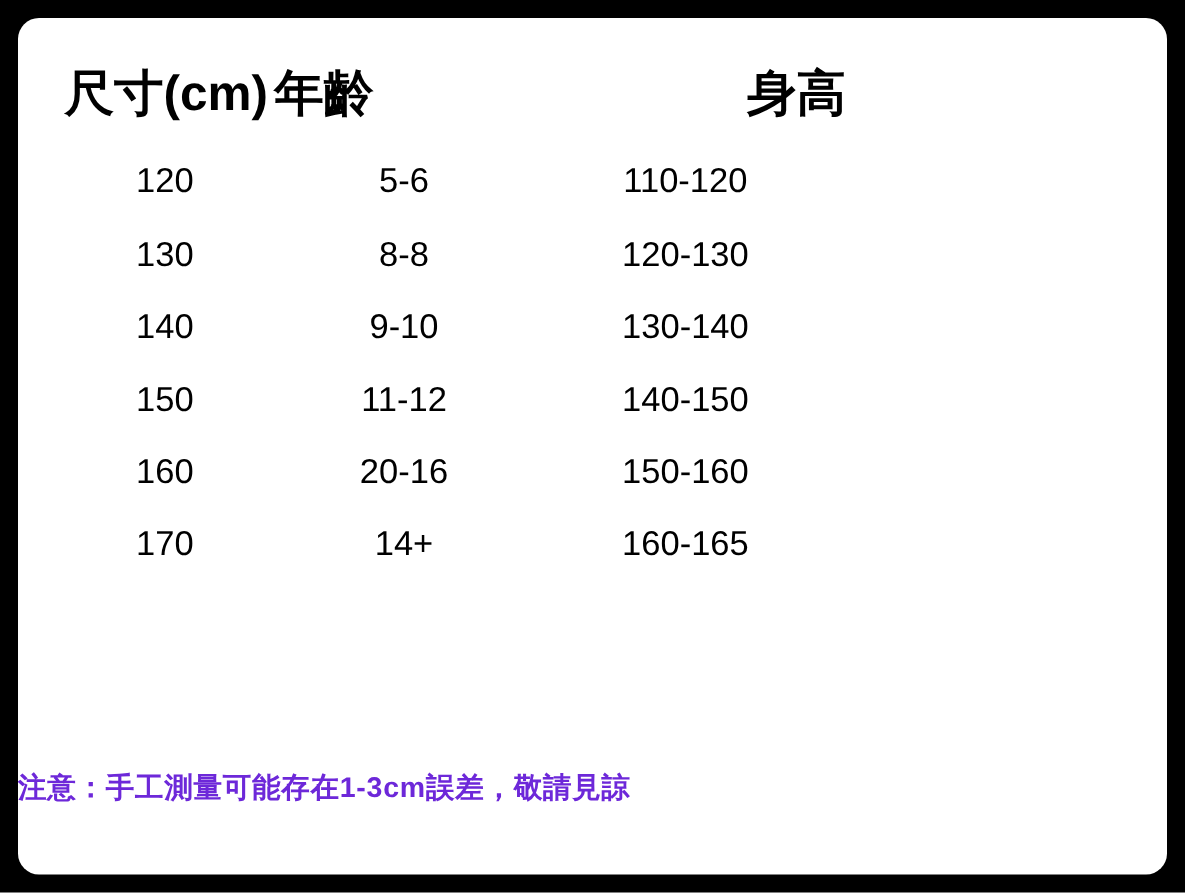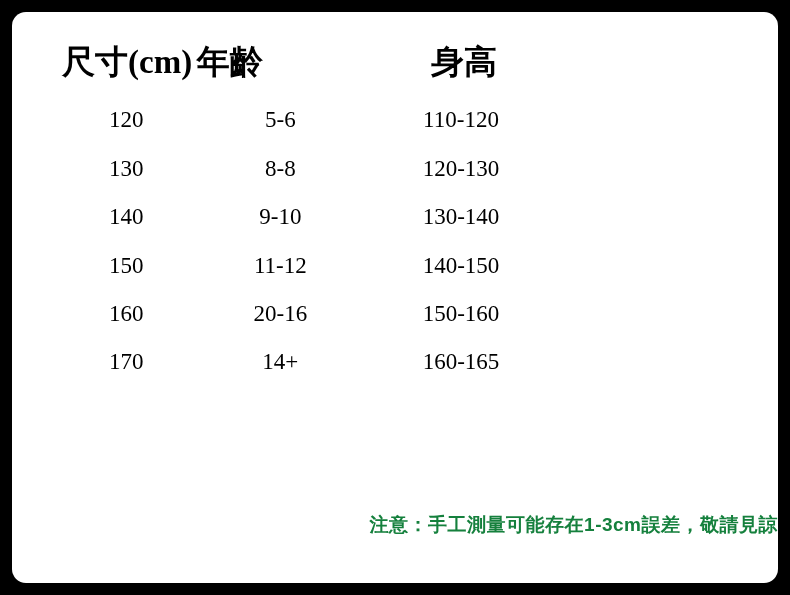--- a/index.html
+++ b/index.html
@@ -24,22 +24,21 @@
     box-sizing: border-box;
     overflow: hidden;
   }
   .size-table {
     position: absolute;
     left: 0;
     top: 0;
     width: 626px;
     height: 520px;
     box-sizing: border-box;
-    padding: 32px 34px 0 34px;
-    font-family: Liberation Serif, serif;
+    padding: 32px 34px 0 15px;
   }
   table.chart {
     width: 100%;
     border-collapse: collapse;
     table-layout: fixed;
   }
   table.chart col.c0 { width: 27%; }
   table.chart col.c1 { width: 30%; }
   table.chart col.c2 { width: 43%; }
 
@@ -47,42 +46,42 @@
     font-size: 33px;
     font-weight: bold;
     color: #000000;
     padding: 0 0 16px 0;
     text-align: center;
     letter-spacing: 0px;
     line-height: 1.1;
   }
   table.chart th.h0 { text-align: left; padding-left: 16px; }
   table.chart th.h1 { text-align: left; padding-left: 0px; }
-  table.chart th.h2 { text-align: center; padding-right: 40px; }
+  table.chart th.h2 { text-align: right; padding-right: 40px; }
 
   table.chart td {
     font-size: 23px;
     color: #000000;
     padding: 11px 0;
     text-align: center;
     font-weight: normal;
     line-height: 1.15;
   }
   table.chart td.c0 { padding-left: 10px; }
   table.chart td.c2 { padding-right: 46px; }
 
   .note {
     position: absolute;
     left: 0;
     right: 0;
     top: 500px;
-    text-align: right;
+    text-align: left;
     font-size: 19px;
     font-weight: bold;
-    color: #15803d;
+    color: #6d28d9;
     letter-spacing: 0.5px;
   }
 </style>
 </head>
 <body>
 
 <div class="page">
   <div class="size-table">
     <table class="chart">
       <colgroup>

